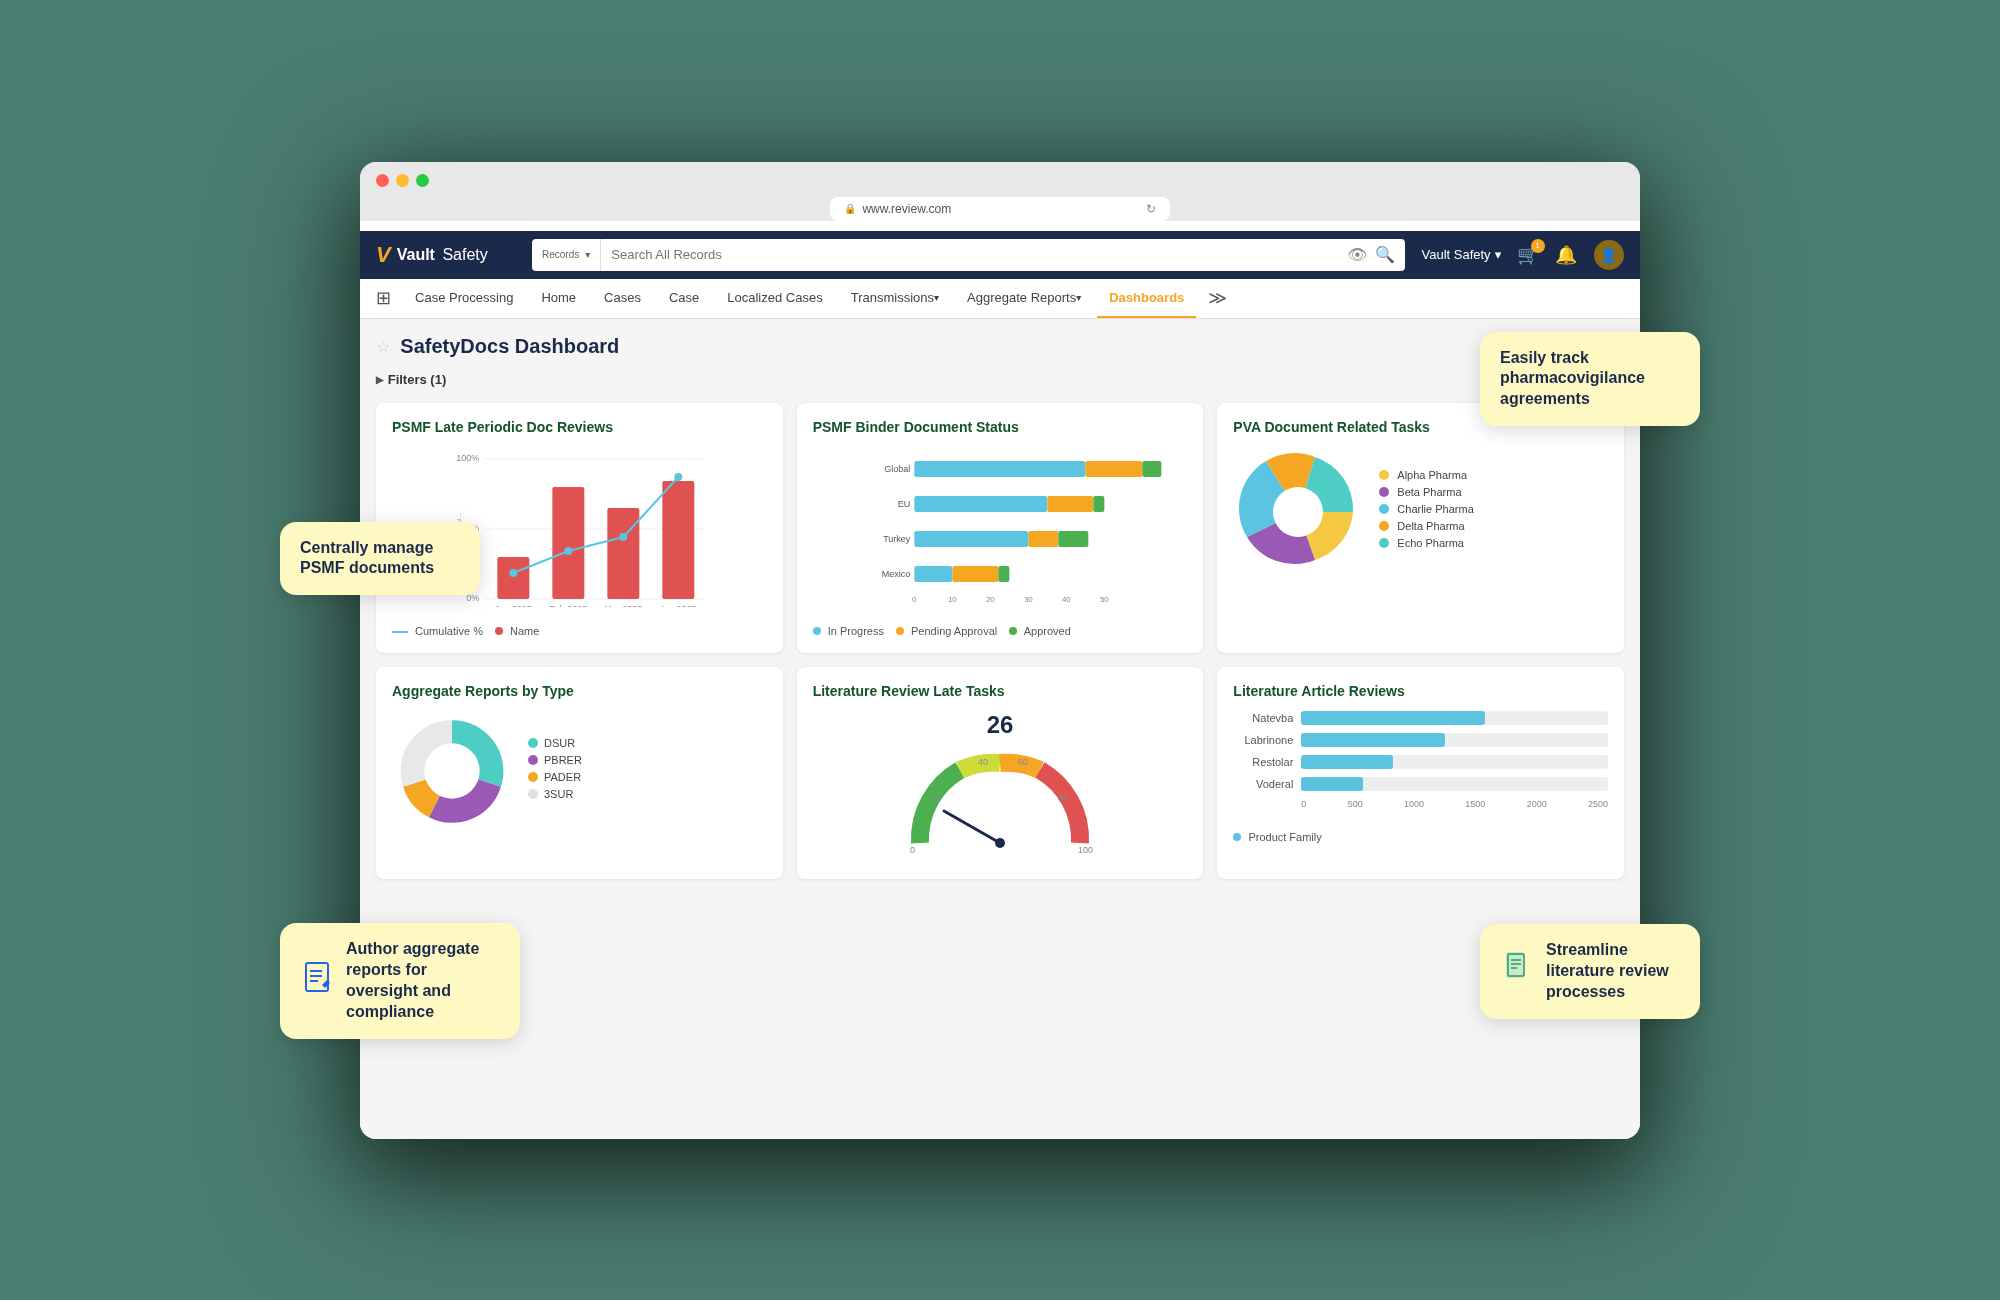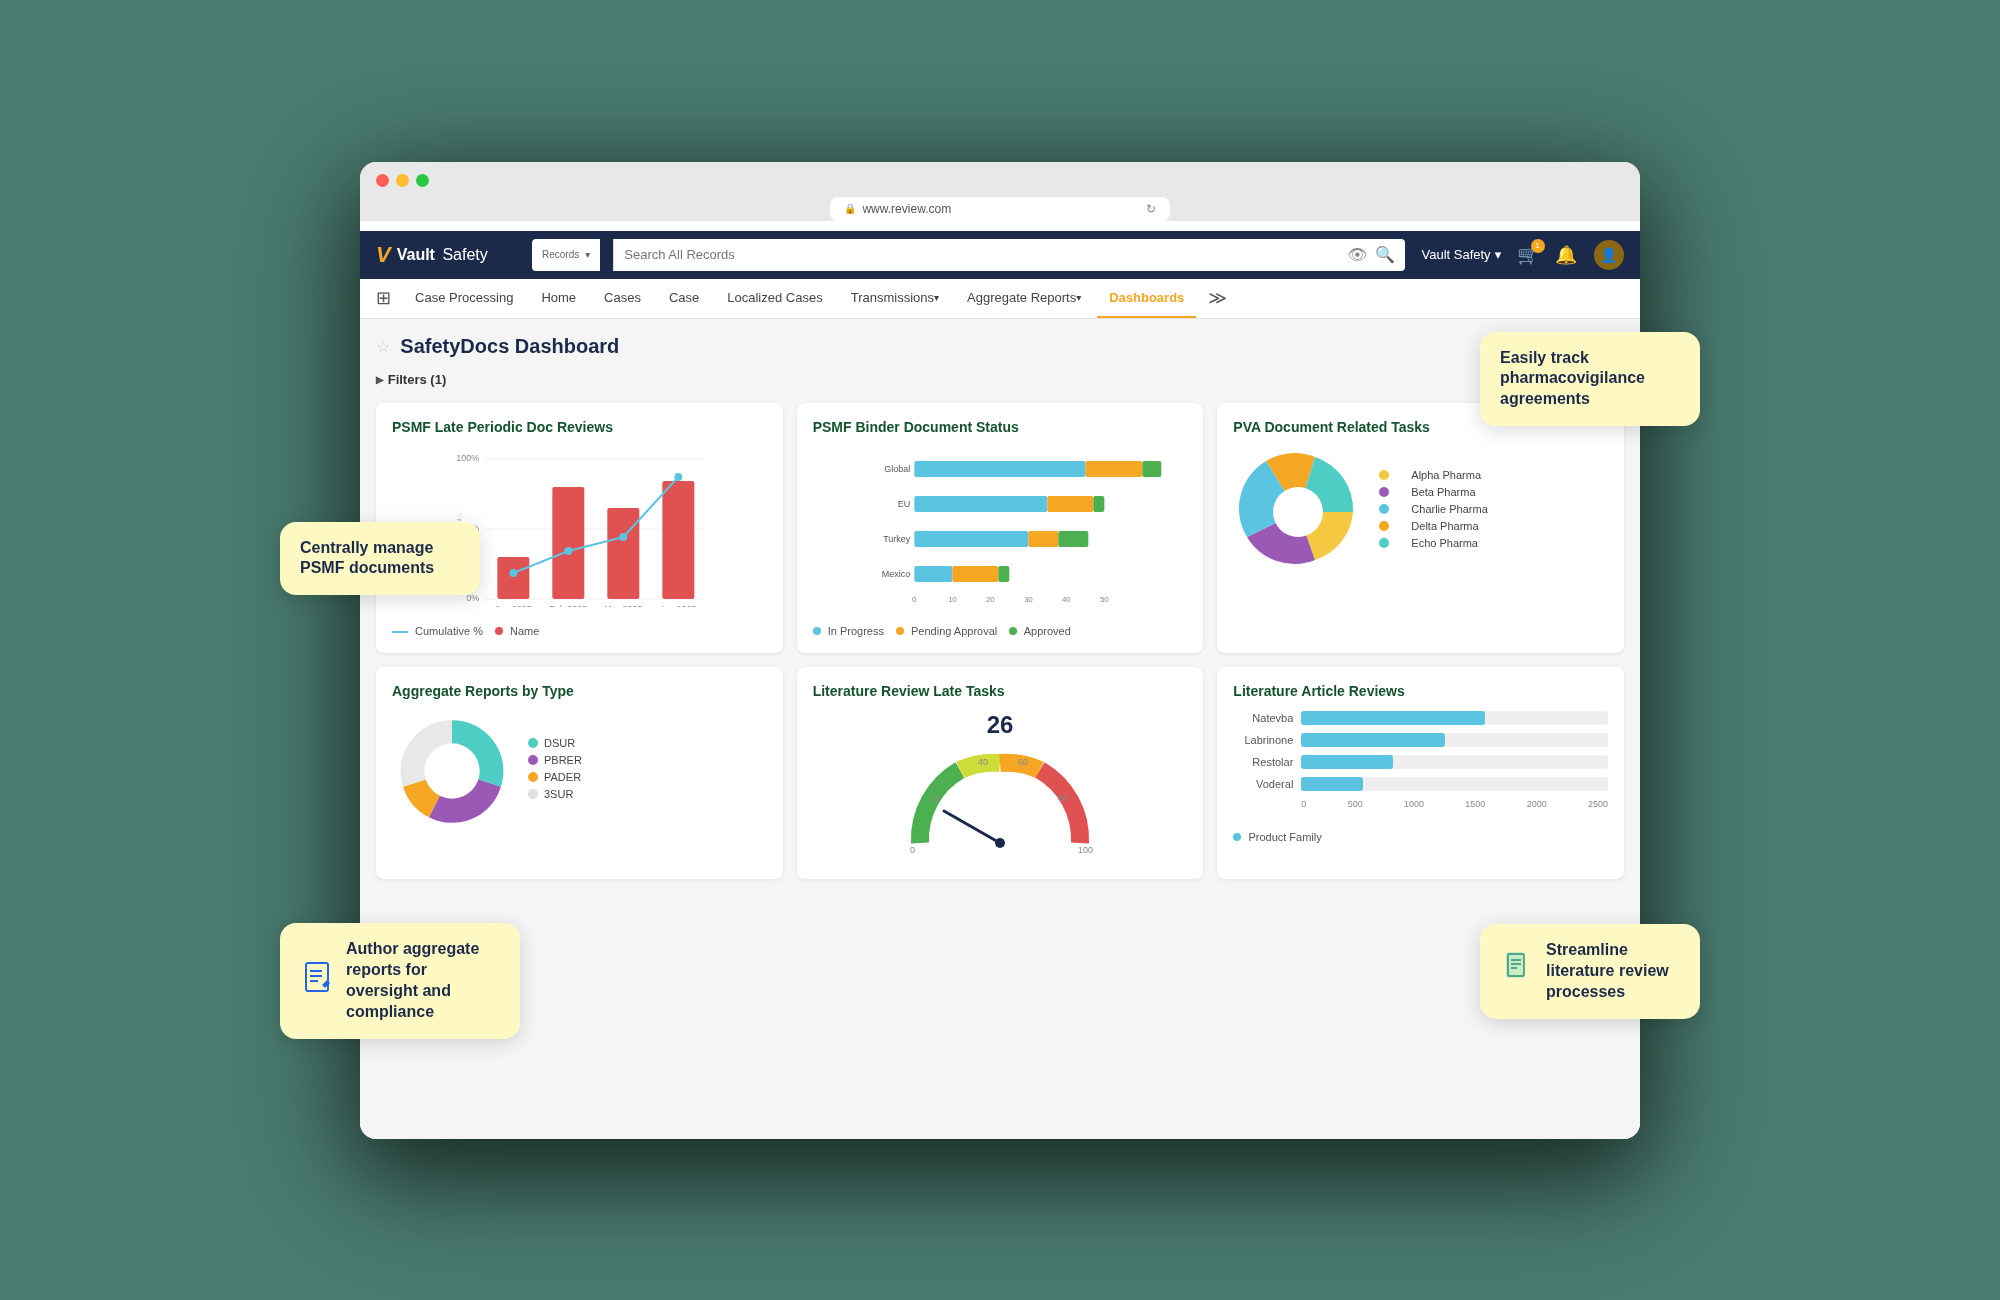--- a/index.html
+++ b/index.html
@@ -73,21 +73,21 @@
     .logo-text {
       color: #fff;
       font-size: 16px;
       font-weight: 300;
     }
     .logo-bold { font-weight: 700; }
     .search-area {
       display: flex;
       align-items: center;
       flex: 1;
-      gap: 13px;
+      gap: 0;
     }
     .records-dropdown {
       background: #fff;
       border: none;
       border-radius: 4px 0 0 4px;
       padding: 6px 10px;
       font-size: 13px;
       color: #333;
       display: flex;
       align-items: center;
@@ -267,21 +267,21 @@
     
     .pie-chart-area {
       display: flex;
       align-items: center;
       gap: 16px;
     }
     .pie-legend { font-size: 11px; color: #444; }
     .pie-legend-item {
       display: flex;
       align-items: center;
-      gap: 22px;
+      gap: 8px;
       margin-bottom: 5px;
     }
     .pie-color-dot { width: 10px; height: 10px; border-radius: 50%; }
 
     
     .donut-area {
       display: flex;
       align-items: center;
       gap: 16px;
     }

